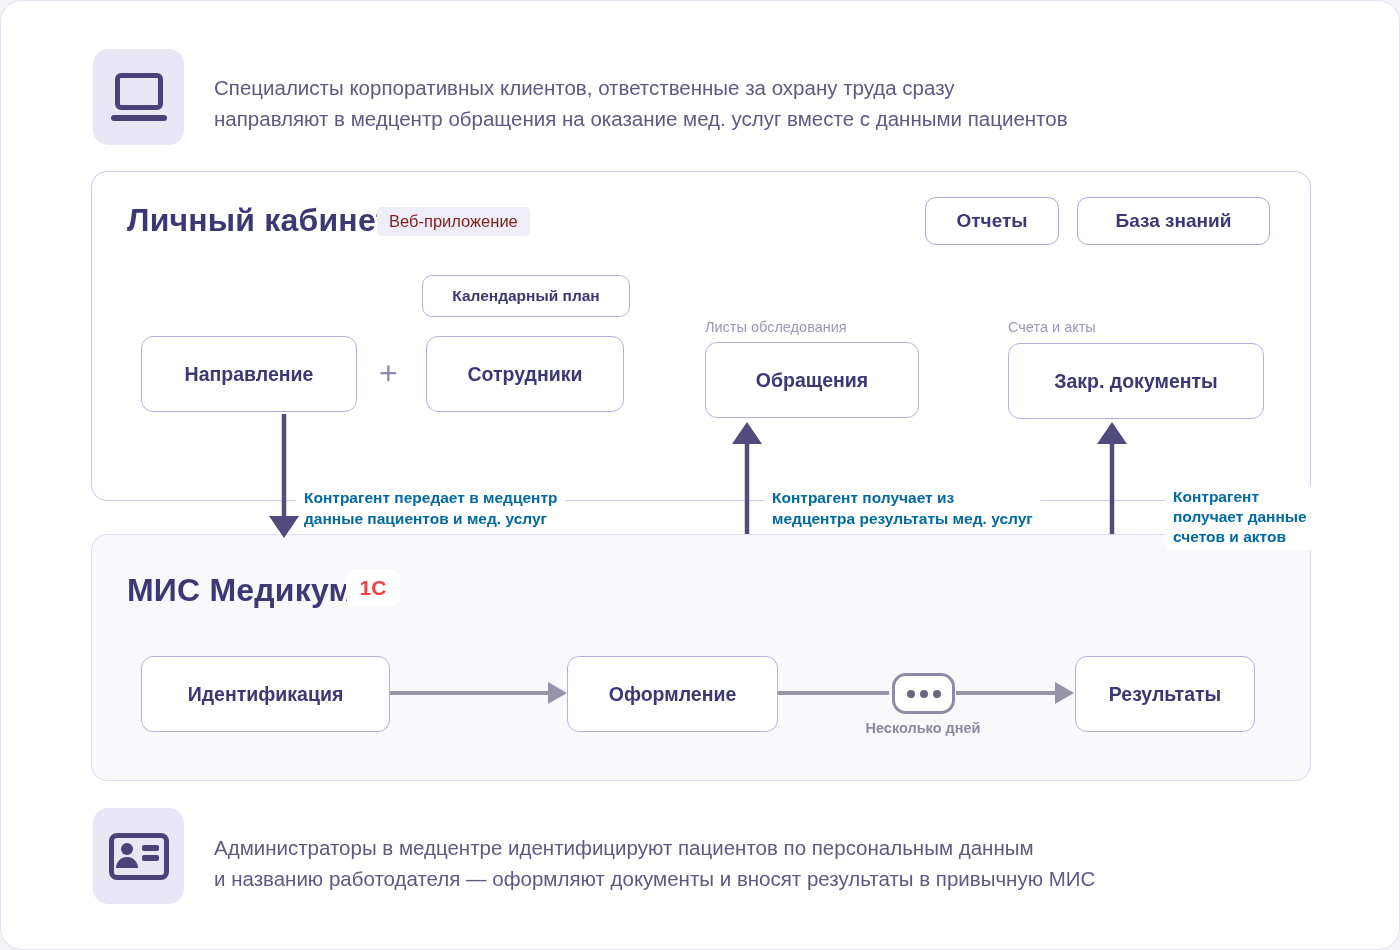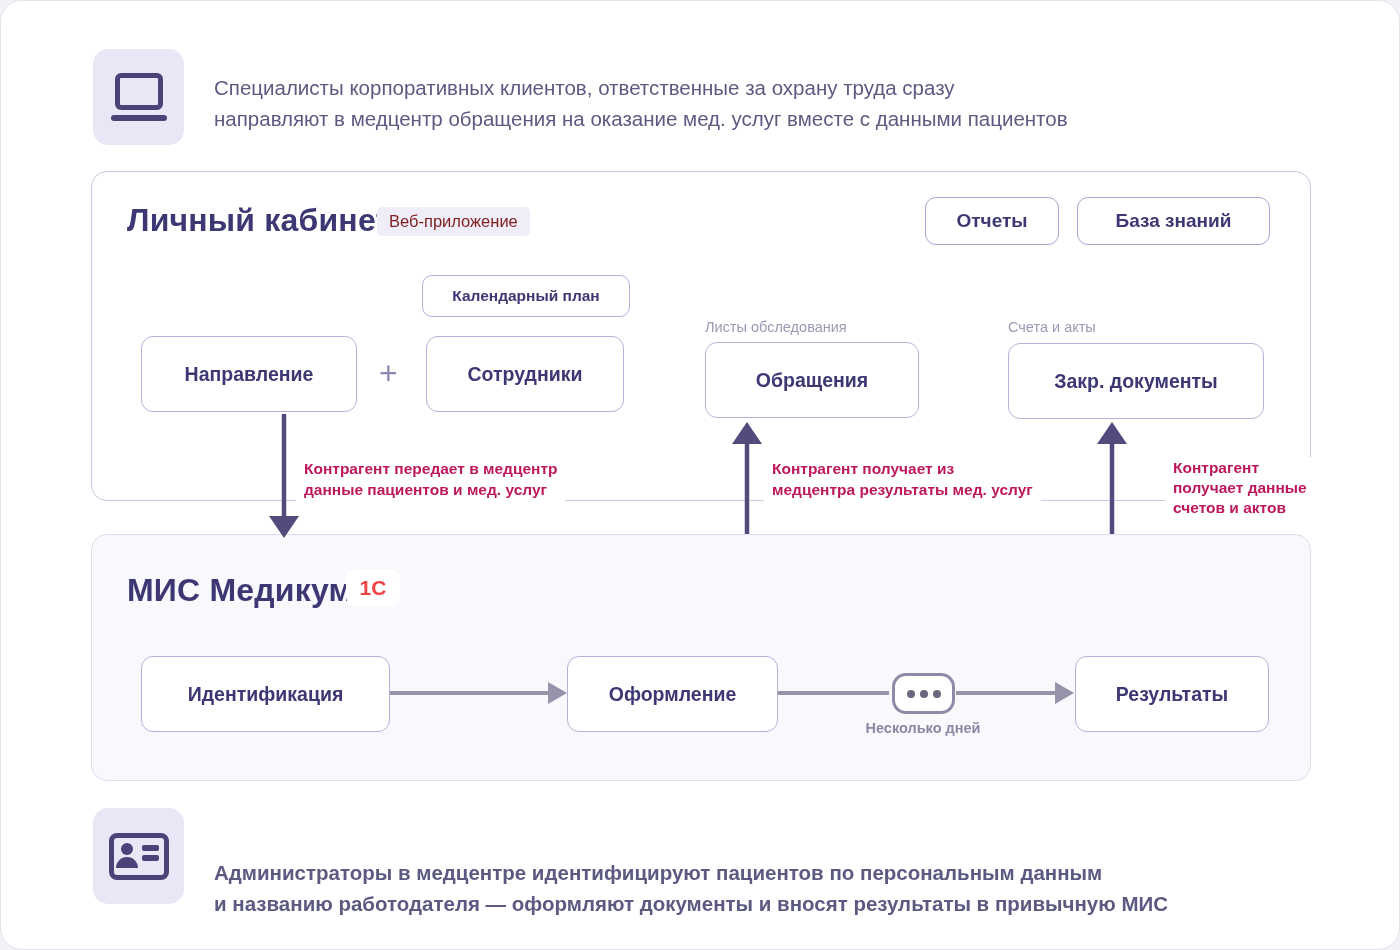--- a/index.html
+++ b/index.html
@@ -53,22 +53,22 @@
   }
   .chip{
     position:absolute;height:42px;border:1px solid #b5b1da;border-radius:10px;background:#ffffff;
     display:flex;align-items:center;justify-content:center;
     font-size:15.5px;font-weight:700;color:#3d3873;
   }
   .caption{position:absolute;font-size:14.5px;color:#9b99b6;}
   .plus{position:absolute;font-size:32px;font-weight:300;color:#8e8bb0;}
   
   .flow-label{
-    position:absolute;font-size:15.5px;font-weight:700;color:#be185d;line-height:21px;
-    white-space:pre-line;background:#ffffff;padding:1px 8px 3px 8px;z-index:2;
+    position:absolute;font-size:15.5px;font-weight:700;color:#0369a1;line-height:21px;
+    white-space:pre-line;background:#ffffff;padding:1px 8px 3px 8px;z-index:2;margin-top:29px;
   }
   
   .dots-pill{
     position:absolute;width:63px;height:41px;background:#ffffff;border:3px solid #8f8ba6;border-radius:14px;
     display:flex;align-items:center;justify-content:center;gap:5px;z-index:2;
   }
   .dots-pill i{width:8px;height:8px;border-radius:50%;background:#6b677f;display:block;}
   .delay-label{position:absolute;font-size:14.5px;font-weight:600;color:#8b88a3;text-align:center;}
   .arrows{position:absolute;left:0;top:0;width:1400px;height:950px;z-index:3;pointer-events:none;}
 </style>
@@ -113,39 +113,39 @@
   <div class="flow-label" style="left:1164px;top:456px;line-height:20px;">Контрагент
 получает данные
 счетов и актов</div>
 
   <div class="panel panel-mis">
     <div class="panel-title" style="left:35px;top:37px;">МИС Медикум</div>
     <div class="badge-1c" style="left:254px;top:34px;">1С</div>
 
     <div class="node" style="left:475px;top:121px;width:211px;">Оформление</div>
     <div class="node" style="left:49px;top:121px;width:249px;">Идентификация</div>
-    <div class="node" style="left:983px;top:121px;width:194px;">Результаты</div>
+    <div class="node" style="left:983px;top:121px;width:180px;">Результаты</div>
 
     <div class="dots-pill" style="left:800px;top:138px;">
         <i></i>
         <i></i>
         <i></i>
       </div>
     <div class="delay-label" style="left:741px;top:185px;width:180px;">Несколько дней</div>
   </div>
 
   <div class="note-tile" style="left:92px;top:807px;">
     <span class="idcard">
       <span class="head"></span>
         <span class="shoulders"></span>
         <span class="bar1"></span>
         <span class="bar2"></span>
     </span>
   </div>
-  <div class="note-text" style="top:856px;font-weight:bold;">Администраторы в медцентре идентифицируют пациентов по персональным данным
+  <div class="note-text" style="top:831px;">Администраторы в медцентре идентифицируют пациентов по персональным данным
 и названию работодателя — оформляют документы и вносят результаты в привычную МИС</div>
 
   <svg class="arrows" viewBox="0 0 1400 950">
 
     <g>
       <line x1="283" y1="413" x2="283" y2="517" stroke="#514c7c" stroke-width="4.5"></line>
       <polygon points="268,515 298,515 283,537" fill="#514c7c"></polygon>
     </g>
 
     <g>

